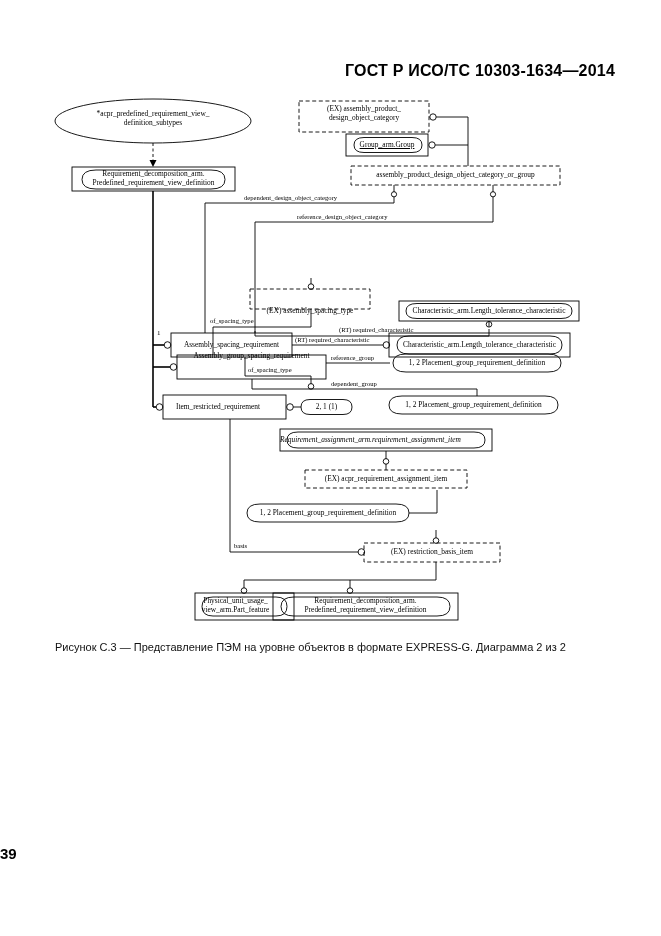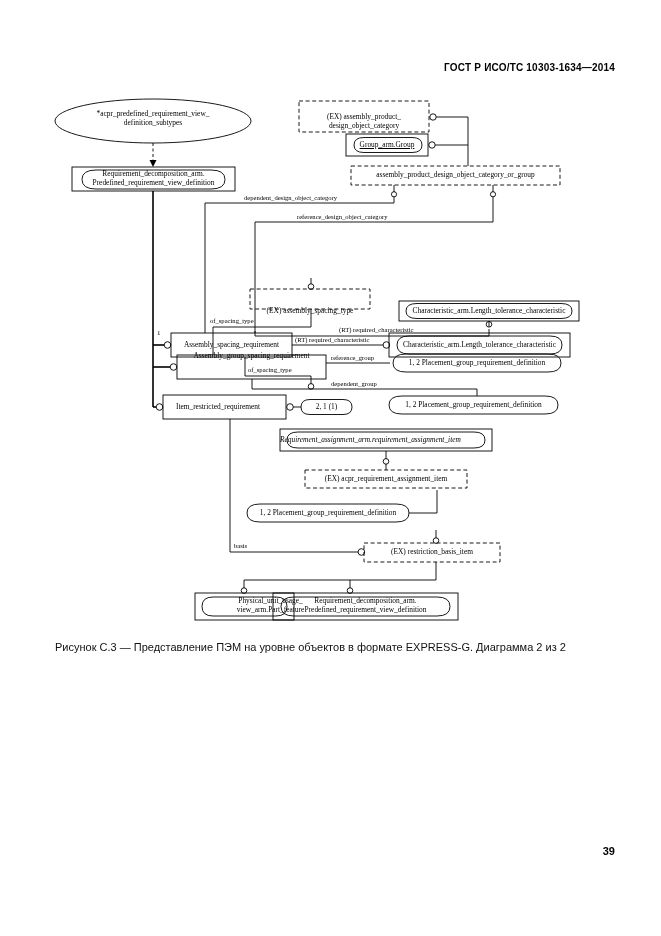--- a/index.html
+++ b/index.html
@@ -11,27 +11,26 @@
     position:relative;
     overflow:hidden;
   }
   .page{position:absolute;left:0;top:0;width:661px;height:936px;}
 
   
   .doc-header{
     position:absolute; top:62px; left:0; width:615px;
     text-align:right;
     font-family:"Liberation Sans", sans-serif;
-    font-size:10px; font-weight:bold; letter-spacing:.2px;
+    font-size:16px; font-weight:bold; letter-spacing:.2px;
   }
   .page-number{
     position:absolute; top:845px; left:0; width:615px;
-    text-align:right;
     font-family:"Liberation Sans", sans-serif;
-    font-size:11px; font-weight:bold;
+    font-size:15px; font-weight:bold;
   }
   .figure-caption{
     position:absolute; top:640px; left:55px; width:560px;
     font-family:"Liberation Sans", sans-serif;
     font-size:11px; color:#111; line-height:14px;
   }
 
   
   .diagram{position:absolute;left:0;top:88px;width:661px;height:540px;}
   .diagram svg{position:absolute;left:0;top:0;}
@@ -207,21 +206,21 @@
     <div class="node-text two-line" style="left:55px;top:22px;width:196px;">
       <span>*acpr_predefined_requirement_view_</span><br>
       <span>definition_subtypes</span>
     </div>
 
     <div class="node-text two-line" style="left:72px;top:82px;width:163px;">
       <span>Requirement_decomposition_arm.</span><br>
       <span>Predefined_requirement_view_definition</span>
     </div>
 
-    <div class="node-text two-line" style="left:299px;top:17px;width:130px;margin-top:8px;">
+    <div class="node-text two-line" style="left:299px;top:17px;width:130px;">
       <span>(EX) assembly_product_</span><br>
       <span>design_object_category</span>
     </div>
 
     <div class="node-text" style="left:346px;top:53px;width:82px;text-decoration:underline;">
       <span>Group_arm.Group</span>
     </div>
 
     <div class="node-text" style="left:351px;top:83px;width:209px;">
       <span>assembly_product_design_object_category_or_group</span>
@@ -272,21 +271,21 @@
     </div>
 
     <div class="node-text" style="left:247px;top:421px;width:162px;">
       <span>1, 2 Placement_group_requirement_definition</span>
     </div>
 
     <div class="node-text" style="left:364px;top:460px;width:136px;">
       <span>(EX) restriction_basis_item</span>
     </div>
 
-    <div class="node-text two-line" style="left:195px;top:509px;width:81px;padding-left:35px;">
+    <div class="node-text two-line" style="left:195px;top:509px;width:81px;">
       <span>Physical_unit_usage_</span><br>
       <span>view_arm.Part_feature</span>
     </div>
 
     <div class="node-text two-line" style="left:273px;top:509px;width:185px;">
       <span>Requirement_decomposition_arm.</span><br>
       <span>Predefined_requirement_view_definition</span>
     </div>
 
     <div class="edge-label" style="left:244px;top:106px;">dependent_design_object_category</div>

